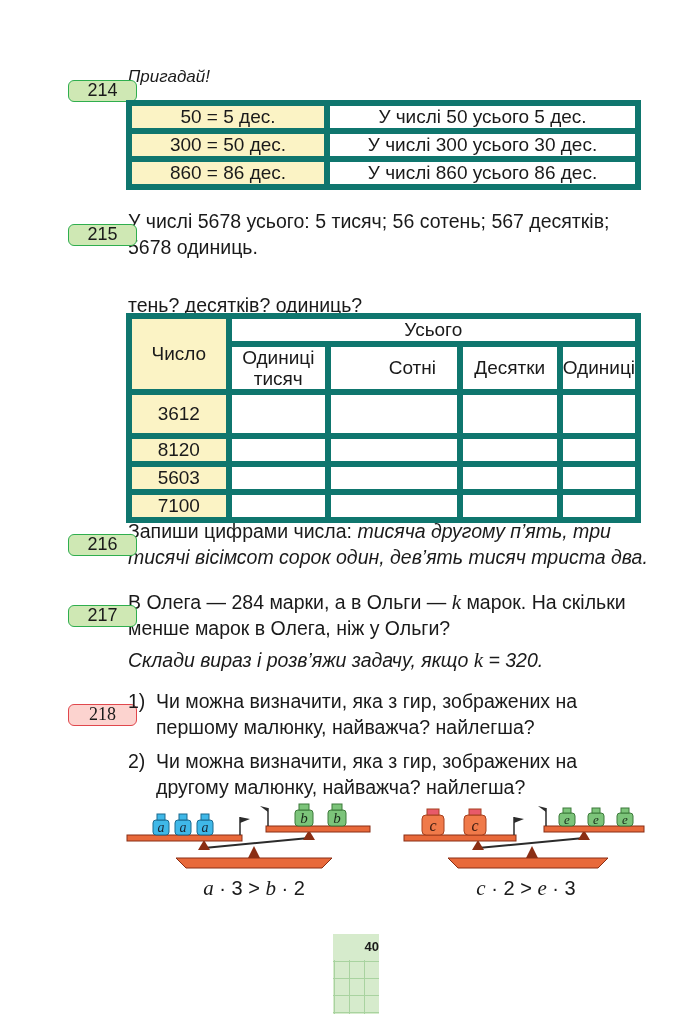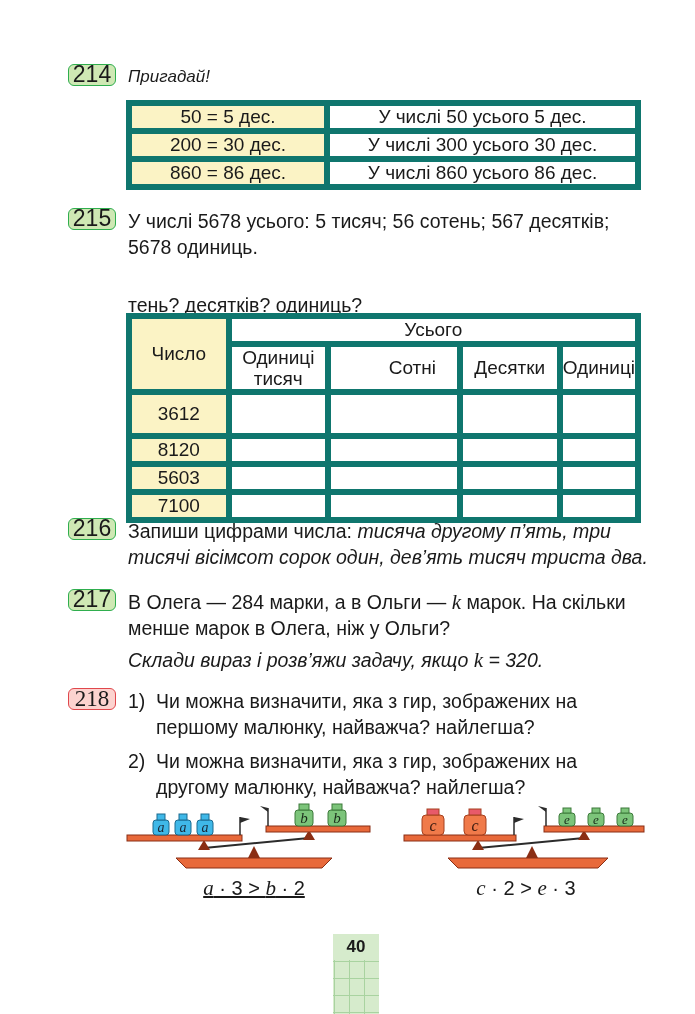--- a/index.html
+++ b/index.html
@@ -2,24 +2,24 @@
 <html><head>
 <meta charset="utf-8">
 <style>
   html, body { margin:0; padding:0; }
   body {
     width:695px; height:1014px; background:#ffffff; position:relative; overflow:hidden;
     font-family:"Liberation Sans", sans-serif; color:#1a1a1a;
   }
   .task { position:absolute; left:68px; width:580px; }
   .badge {
-    position:absolute; left:0; top:0;
-    width:48px; height:22px; box-sizing:border-box;
+    position:absolute; left:0; top:16px;
+    width:69px; height:22px; box-sizing:border-box;
     border:1.5px solid #2fae4e; border-radius:6px;
-    background:#cfe8b4; font-size:23px; line-height:19px; text-align:center; color:#1a1a1a;
+    background:#cfe8b4; font-size:18px; line-height:19px; text-align:center; color:#1a1a1a;
   }
   .badge.red { border-color:#e0474c; background:#fcd3cf;font-family:Liberation Serif, serif; }
   .body-text { margin-left:60px; font-size:19.5px; line-height:26px; }
   .body-text p { margin:0; }
   .body-text p + p { margin-top:6px; }
   .it { font-style:italic; }
   .var { font-family:"Liberation Serif", serif; font-style:italic; font-size:21px; }
 
   table.grid { border-collapse:collapse; position:absolute; font-size:19px; }
   table.grid td { border:6px solid #0f766e; text-align:center; padding:0; }
@@ -34,39 +34,39 @@
 
   .pagenum {
     position:absolute; left:333px; top:934px; width:46px; height:80px;
     background:#d6ebcc;
     background-image:
       linear-gradient(#a9d3a0 1px, transparent 1px),
       linear-gradient(90deg, #a9d3a0 1px, transparent 1px);
     background-size:15px 17px; background-position:0 27px, 1px 27px;
   }
   .pagenum span {
-    display:block; background:#d6ebcc; height:26px; text-align:center;
-    font-weight:bold; font-size:17px; line-height:26px;
+    display:block; background:#d6ebcc; height:26px; text-align:right;
+    font-weight:bold; font-size:13px; line-height:26px;
   }
 </style>
 </head>
 <body>
 
 <div class="task" style="top:64px;">
   <div class="badge">214</div>
   <div class="body-text it" style="font-size:17px;">Пригадай!</div>
 </div>
 <table class="grid" style="left:126px; top:100px; width:515px;">
   <tbody>
       <tr style="height:27px;">
     <td class="ycell" style="width:192px;">50 = 5 дес.</td>
     <td>У числі 50 усього 5 дес.</td>
   </tr>
   <tr style="height:27px;">
-    <td class="ycell">200 = 30 дес.</td>
+    <td class="ycell">300 = 50 дес.</td>
     <td>У числі 300 усього 30 дес.</td>
   </tr>
   <tr style="height:27px;">
     <td class="ycell">860 = 86 дес.</td>
     <td>У числі 860 усього 86 дес.</td>
   </tr>
 </tbody>
   </table>
 
 <div class="task" style="top:208px;">
@@ -189,21 +189,21 @@
     <rect x="171" y="10" width="18" height="16" rx="3"></rect>
       <rect x="175" y="4" width="10" height="6"></rect>
     <rect x="204" y="10" width="18" height="16" rx="3"></rect>
       <rect x="208" y="4" width="10" height="6"></rect>
   </g>
   <g font-family="Liberation Serif, serif" font-style="italic" font-size="15" fill="#1a2a1a" text-anchor="middle">
     <text x="180" y="23">b</text>
       <text x="213" y="23">b</text>
   </g>
 </svg>
-<div class="formula" style="left:124px; top:876px;text-decoration:underline;">
+<div class="formula" style="left:124px; top:876px;">
   <span class="var">a</span><span> · 3 &gt; </span><span class="var">b</span><span> · 2</span>
 </div>
 
 <svg class="scale" style="left:396px; top:800px;" width="250" height="72" viewBox="0 0 250 72">
   <path d="M52 58 L212 58 L202 68 L62 68 Z" fill="#e8693a" stroke="#8a2e14" stroke-width="1"></path>
   <polygon points="136,46 130,58 142,58" fill="#8a2e14"></polygon>
   <line x1="82" y1="48" x2="188" y2="38" stroke="#2b2b2b" stroke-width="2"></line>
   <polygon points="82,40 76,50 88,50" fill="#8a2e14"></polygon>
   <polygon points="188,30 182,40 194,40" fill="#8a2e14"></polygon>
   <rect x="8" y="35" width="112" height="6" fill="#e8693a" stroke="#8a2e14" stroke-width="1"></rect>

